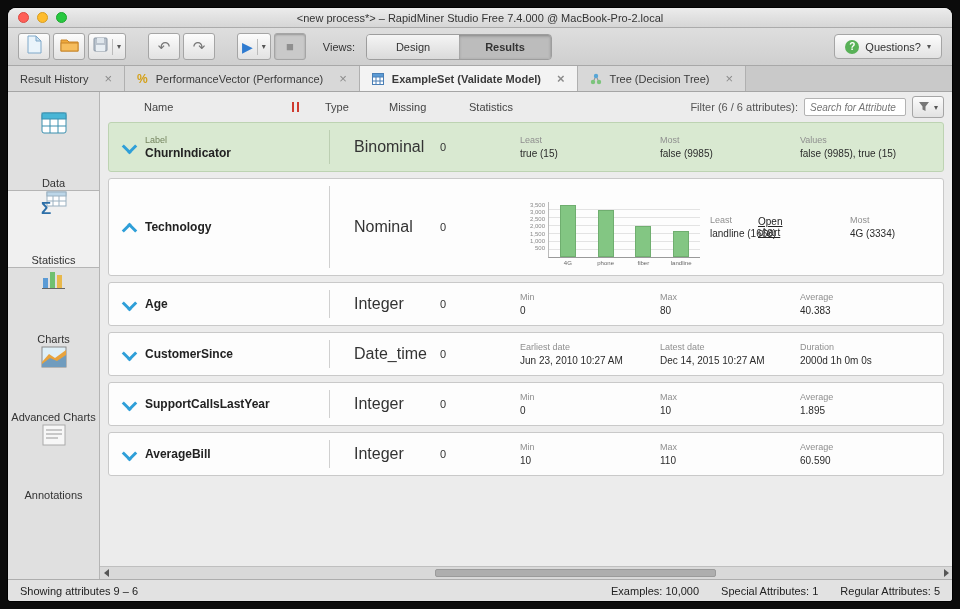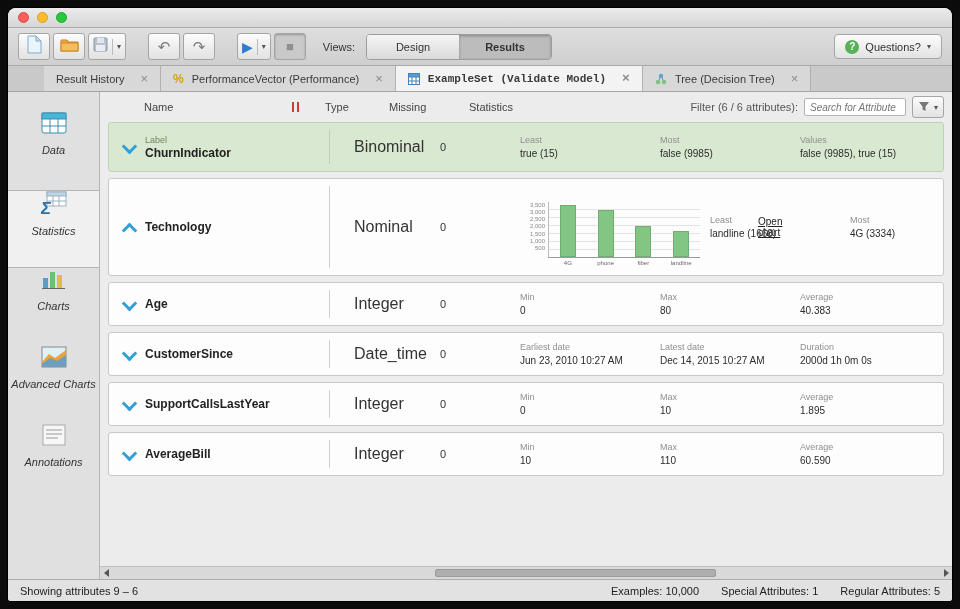--- a/index.html
+++ b/index.html
@@ -33,33 +33,33 @@
   .segment { display:flex; height:26px; border:1px solid #9d9d9d; border-radius:4px; overflow:hidden; }
   .seg { width:92px; display:flex; align-items:center; justify-content:center; font-size:11px; color:#333;
     background:linear-gradient(#f5f5f5,#dadada); }
   .seg.selected { background:#bcbcbc; box-shadow:inset 0 1px 3px rgba(0,0,0,.3); font-weight:bold; }
   .questions { margin-left:auto; height:25px; border:1px solid #a5a5a5; border-radius:4px;
     background:linear-gradient(#fcfcfc,#e2e2e2); display:flex; align-items:center; gap:6px; padding:0 10px; font-size:11px; color:#333;}
   .qcircle { width:14px; height:14px; border-radius:50%; background:#58b157; color:#fff; font-size:10px; font-weight:bold;
     display:flex; align-items:center; justify-content:center; }
 
   
-  .tabbar { height:26px; background:#c9c9c9; border-bottom:1px solid #a5a5a5; display:flex; flex:0 0 auto;padding-left:36px;}
+  .tabbar { height:26px; background:#c9c9c9; border-bottom:1px solid #a5a5a5; display:flex; flex:0 0 auto;}
   .tab { display:flex; align-items:center; gap:8px; padding:0 12px; font-size:11px; color:#3a3a3a;
     background:#d8d8d8; border-right:1px solid #b0b0b0; }
-  .tab.active { background:#f3f3f3; font-weight:bold;font-family:Liberation Mono, monospace; }
+  .tab.active { background:#f3f3f3; font-weight:bold; }
   .tab-close { color:#8b8b8b; font-size:13px; margin-left:8px; }
   .tab-icon { display:flex; align-items:center; }
   .tab-icon.percent { color:#d4a017; font-weight:bold; font-size:12px; }
 
   
   .content { flex:1; display:flex; min-height:0; }
   .sidebar { width:92px; background:#e0e0e0; border-right:1px solid #b5b5b5; padding-top:20px;
     display:flex; flex-direction:column; flex:0 0 auto;}
-  .sideitem { height:78px; display:flex; flex-direction:column; align-items:center; justify-content:flex-start; gap:6px;font-style:italic; }
+  .sideitem { height:78px; display:flex; flex-direction:column; align-items:center; justify-content:space-between; gap:6px; }
   .sideitem .silabel { font-size:11px; color:#333; text-align:center; line-height:1.15; }
   .sideitem.selected { background:#f0f0f0; border-top:1px solid #b5b5b5; border-bottom:1px solid #b5b5b5; }
 
   .main { flex:1; position:relative; background:#ececec; display:flex; flex-direction:column; }
   .thead { height:30px; display:flex; align-items:center; padding:0 8px; font-size:11px; color:#444; flex:0 0 auto;}
   .thead .h-name { margin-left:36px; width:148px; }
   .resize-marker { display:flex; gap:3px; margin-right:2px; }
   .resize-marker i { display:block; width:2px; height:10px; background:#cf3b2f; }
   .thead .h-type { padding-left:24px; width:88px; }
   .thead .h-missing { width:80px; }
@@ -130,20 +130,21 @@
 <body>
 
 <div class="window">
 
   <div class="titlebar">
     <div class="lights">
       <span class="light red"></span>
       <span class="light yellow"></span>
       <span class="light green"></span>
     </div>
+    <div class="wtitle">&lt;new process*&gt; – RapidMiner Studio Free 7.4.000 @ MacBook-Pro-2.local</div>
   </div>
 
   <div class="toolbar">
     <div class="tbtn">
       <span><svg width="15" height="19">
             <path d="M1 1 H9 L14 6 V18 H1 Z" fill="#eaf4fb" stroke="#7fa8c9"></path>
             <path d="M9 1 L9 6 L14 6 Z" fill="#c9dff0" stroke="#7fa8c9"></path>
           </svg></span>
     </div>
     <div class="tbtn">

